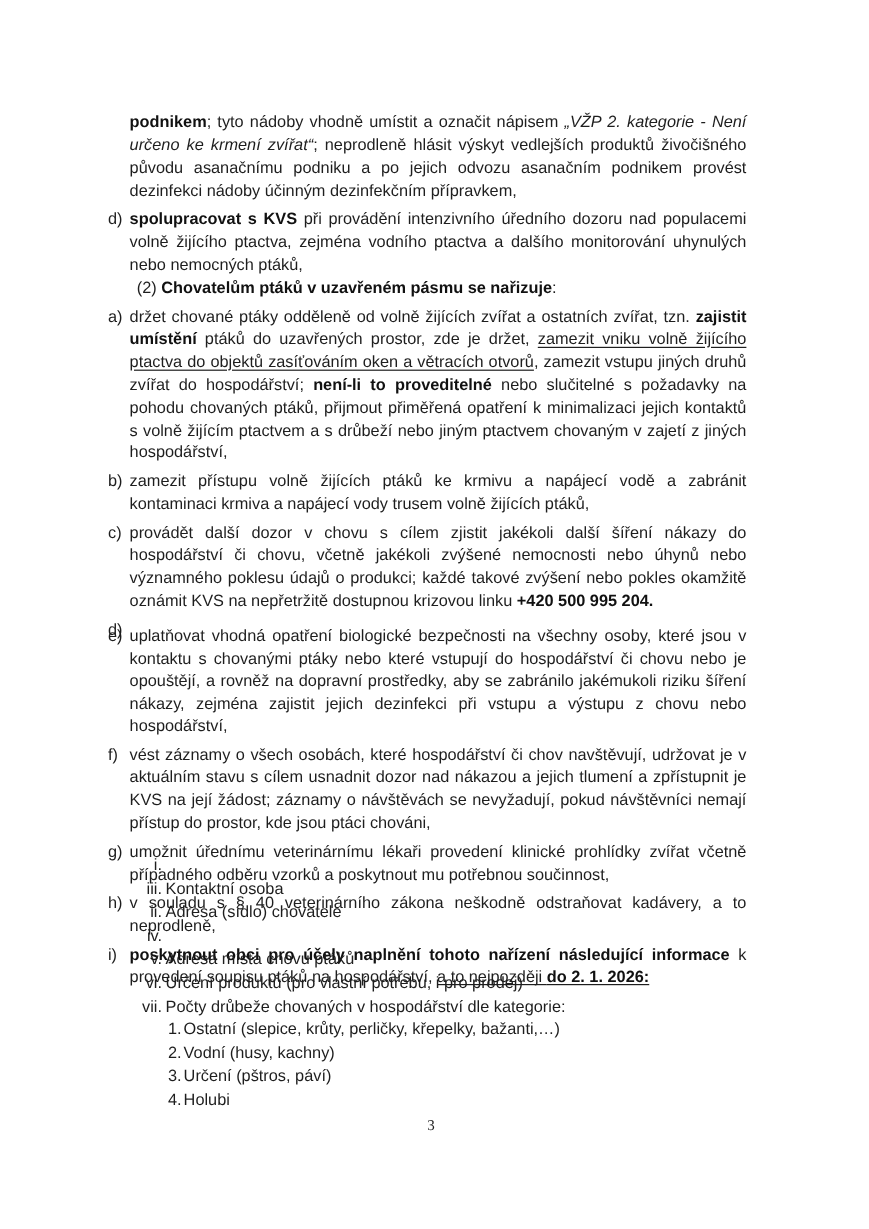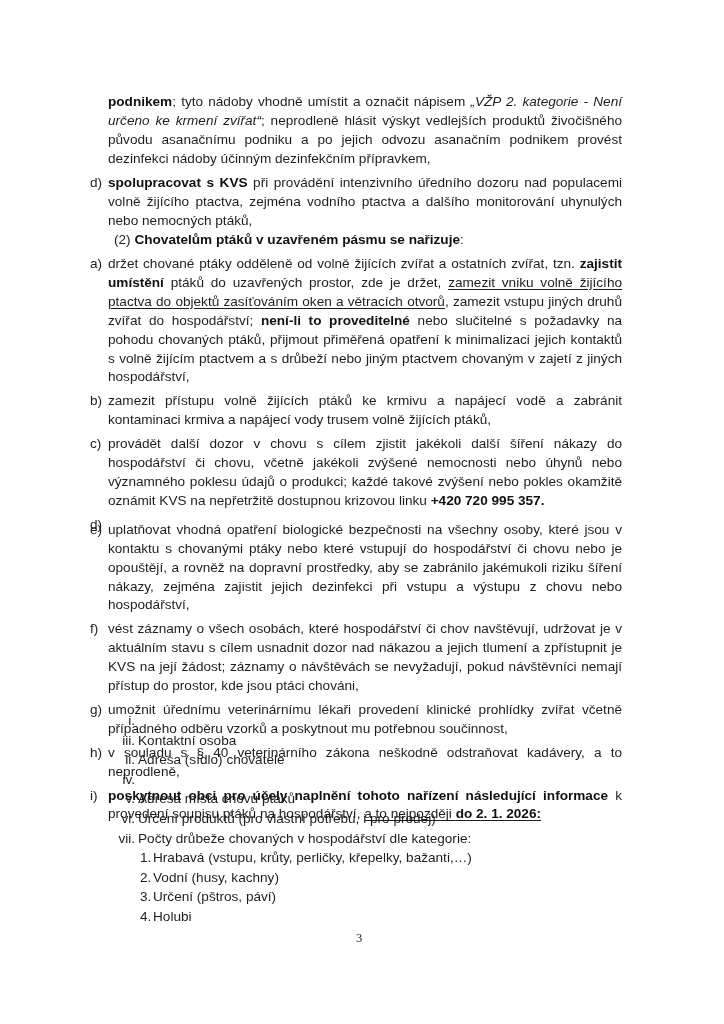--- a/index.html
+++ b/index.html
@@ -53,21 +53,21 @@
       <span>držet chované ptáky odděleně od volně žijících zvířat a ostatních zvířat, tzn. </span><b>zajistit umístění</b><span> ptáků do uzavřených prostor, zde je držet, </span><u>zamezit vniku volně žijícího ptactva do objektů zasíťováním oken a větracích otvorů</u><span>, zamezit vstupu jiných druhů zvířat do hospodářství; </span><b>není-li to proveditelné</b><span> nebo slučitelné s požadavky na pohodu chovaných ptáků, přijmout přiměřená opatření k minimalizaci jejich kontaktů s volně žijícím ptactvem a s drůbeží nebo jiným ptactvem chovaným v zajetí z jiných hospodářství,</span>
     </div>
     <div class="gap"></div>
     <div class="item">
       <span class="lbl">b)</span>
       <span>zamezit přístupu volně žijících ptáků ke krmivu a napájecí vodě a zabránit kontaminaci krmiva a napájecí vody trusem volně žijících ptáků,</span>
     </div>
     <div class="gap"></div>
     <div class="item">
       <span class="lbl">c)</span>
-      <span>provádět další dozor v chovu s cílem zjistit jakékoli další šíření nákazy do hospodářství či chovu, včetně jakékoli zvýšené nemocnosti nebo úhynů nebo významného poklesu údajů o produkci; každé takové zvýšení nebo pokles okamžitě oznámit KVS na nepřetržitě dostupnou krizovou linku </span><b>+420 720 995 357.</b>
+      <span>provádět další dozor v chovu s cílem zjistit jakékoli další šíření nákazy do hospodářství či chovu, včetně jakékoli zvýšené nemocnosti nebo úhynů nebo významného poklesu údajů o produkci; každé takové zvýšení nebo pokles okamžitě oznámit KVS na nepřetržitě dostupnou krizovou linku </span><b>+420 500 995 204.</b>
     </div>
     <div class="gap"></div>
     <div class="item">
       <span class="lbl">d)</span>
     </div>
     <div class="gap"></div>
     <div class="item">
       <span class="lbl">e)</span>
       <span>uplatňovat vhodná opatření biologické bezpečnosti na všechny osoby, které jsou v kontaktu s chovanými ptáky nebo které vstupují do hospodářství či chovu nebo je opouštějí, a rovněž na dopravní prostředky, aby se zabránilo jakémukoli riziku šíření nákazy, zejména zajistit jejich dezinfekci při vstupu a výstupu z chovu nebo hospodářství,</span>
     </div>
@@ -118,21 +118,21 @@
       </div>
     <div class="row">
         <span class="rl">vii.</span>
         <span class="rt">Počty drůbeže chovaných v hospodářství dle kategorie:</span>
       </div>
   </div>
 
   <div class="num" style="top:849px;">
     <div class="row">
         <span class="nl">1.</span>
-        <span class="nt">Hrabavá (vstupu, krůty, perličky, křepelky, bažanti,…)</span>
+        <span class="nt">Ostatní (slepice, krůty, perličky, křepelky, bažanti,…)</span>
       </div>
     <div class="row">
         <span class="nl">2.</span>
         <span class="nt">Vodní (husy, kachny)</span>
       </div>
     <div class="row">
         <span class="nl">3.</span>
         <span class="nt">Určení (pštros, páví)</span>
       </div>
     <div class="row">

